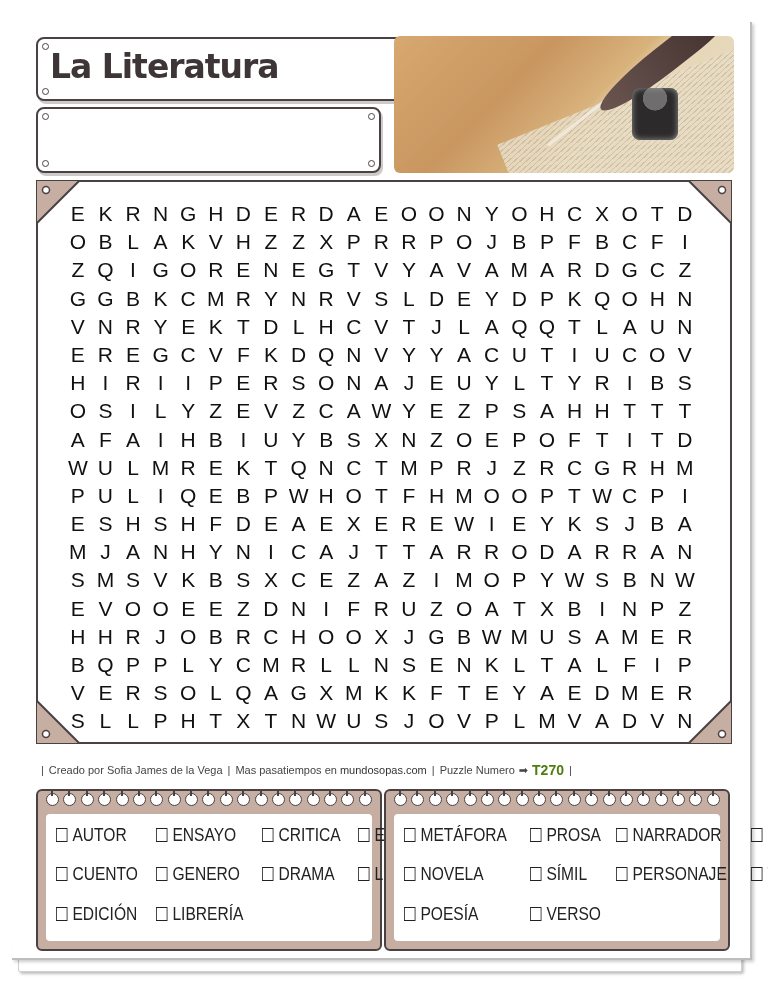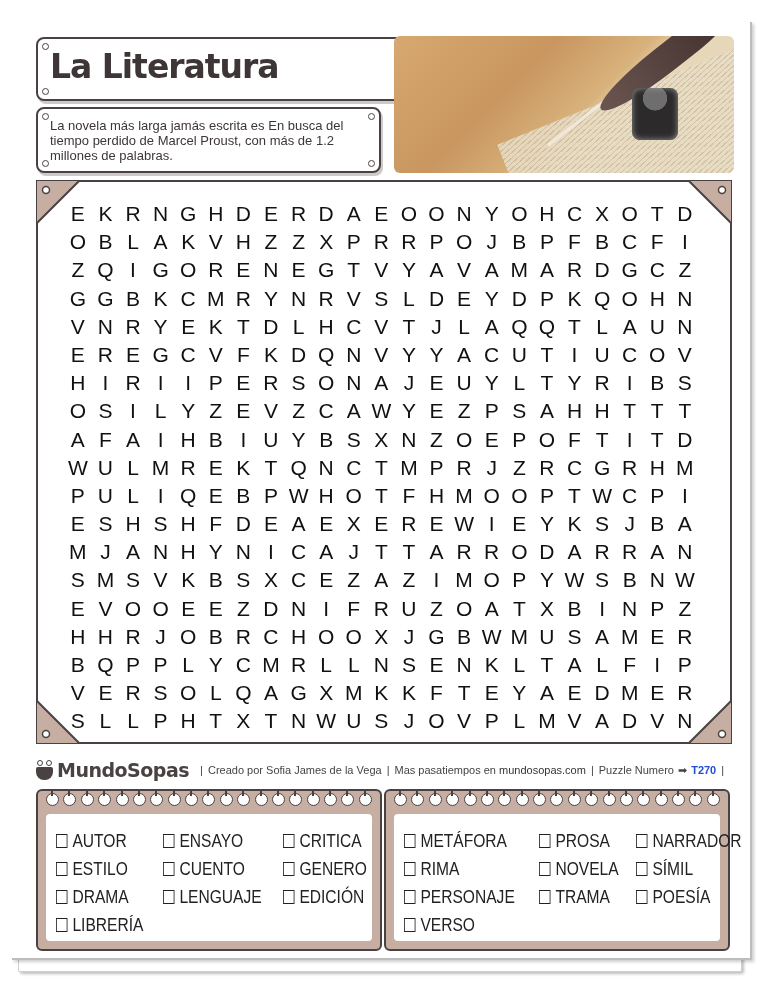--- a/index.html
+++ b/index.html
@@ -44,29 +44,29 @@
     .footer { position: absolute; left: 36px; top: 758px; width: 700px; height: 24px; display: flex; align-items: center; font-family: "Liberation Sans", sans-serif; font-size: 11px; color: #444; white-space: nowrap; }
     .logo { display: flex; align-items: center; }
     .logo-owl { width: 17px; height: 20px; position: relative; margin-right: 4px; }
     .logo-owl .eyes { position: absolute; top: 0; left: 1px; width: 15px; height: 6px; display: flex; justify-content: space-between; }
     .logo-owl .eyes span { width: 6px; height: 6px; border: 1.5px solid #4a4242; border-radius: 50%; }
     .logo-owl .body { position: absolute; top: 7px; left: 0; width: 17px; height: 13px; background: #4a4242; border-radius: 2px 2px 8px 8px; }
     .logo-text { font-family: "DejaVu Sans", sans-serif; font-weight: bold; font-size: 19px; color: #4a4242; letter-spacing: -0.5px; margin-right: 6px; }
     .sep { margin: 0 5px; color: #444; }
     .footer b { font-weight: normal; color: #333; }
     .arrow { margin: 0 4px; font-size: 11px; }
-    .code { font-weight: bold; font-size: 11px; color: #1d4ed8; }
+    .code { font-weight: bold; font-size: 14px; color: #4d7c0f; }
 
     
     .wordbox { position: absolute; top: 789px; width: 346px; height: 162px; background: #c6aea3; border: 2px solid #4a4242; border-radius: 6px; }
     .wordbox.left { left: 36px; } .wordbox.right { left: 384px; text-align: right; }
     .rings { position: absolute; left: 8px; top: 2px; right: 8px; height: 16px; display: flex; justify-content: space-between; }
     .ring { width: 13px; height: 13px; border: 1.5px solid #4a4242; border-radius: 50%; background: #fff; position: relative; }
     .ring::after { content: ""; position: absolute; left: 4px; top: -4px; width: 2px; height: 6px; background: #4a4242; }
-    .wordcard { position: absolute; left: 8px; top: 23px; right: 8px; bottom: 8px; background: #fff; border-radius: 4px; display: grid; grid-template-columns: 1fr 1fr 1fr; padding: 14px 10px 0 10px; }
+    .wordcard { position: absolute; left: 8px; top: 23px; right: 8px; bottom: 8px; background: #fff; border-radius: 4px; display: grid; grid-template-columns: 1fr 1fr 1fr 1fr; padding: 8px 10px 0 10px; }
     .word { display: flex; align-items: center; height: 25px; font-family: "Liberation Sans", sans-serif; font-size: 19px; color: #222; transform: scaleX(0.82); transform-origin: left center; white-space: nowrap; }
     .checkbox { width: 14px; height: 14px; border: 1.5px solid #222; margin-right: 6px; flex: 0 0 auto; }
   </style>
 </head>
 <body>
 
 <div class="sheet-back2"></div>
 <div class="sheet-back1"></div>
 <div class="sheet"></div>
 
@@ -76,21 +76,20 @@
   <span class="screw bl"></span>
   <span class="screw br"></span>
   <h1>La Literatura</h1>
 </div>
 
 <div class="plate fact-plate">
   <span class="screw tl"></span>
   <span class="screw tr"></span>
   <span class="screw bl"></span>
   <span class="screw br"></span>
-  <p>La novela más larga jamás escrita es En busca del tiempo perdido de Marcel Proust, con más de 1.2 millones de palabras.</p>
 </div>
 
 <div class="photo">
   <div class="parchment"></div>
   <div class="quill"></div>
   <div class="feather"></div>
   <div class="ink"></div>
 </div>
 
 <div class="grid-frame">
@@ -553,30 +552,20 @@
       <div class="cell">M</div>
       <div class="cell">V</div>
       <div class="cell">A</div>
       <div class="cell">D</div>
       <div class="cell">V</div>
       <div class="cell">N</div>
     </div>
 </div>
 
 <div class="footer">
-  <div class="logo">
-    <div class="logo-owl">
-      <div class="eyes">
-          <span></span>
-          <span></span>
-        </div>
-      <div class="body"></div>
-    </div>
-    <span class="logo-text">MundoSopas</span>
-  </div>
   <span class="sep">|</span>
   <span>Creado por Sofia James de la Vega</span>
   <span class="sep">|</span>
   <span>Mas pasatiempos en</span>&nbsp;<b>mundosopas.com</b>
   <span class="sep">|</span>
   <span>Puzzle Numero</span>
   <span class="arrow">➡</span>
   <span class="code">T270</span>
   <span class="sep">|</span>
 </div>

